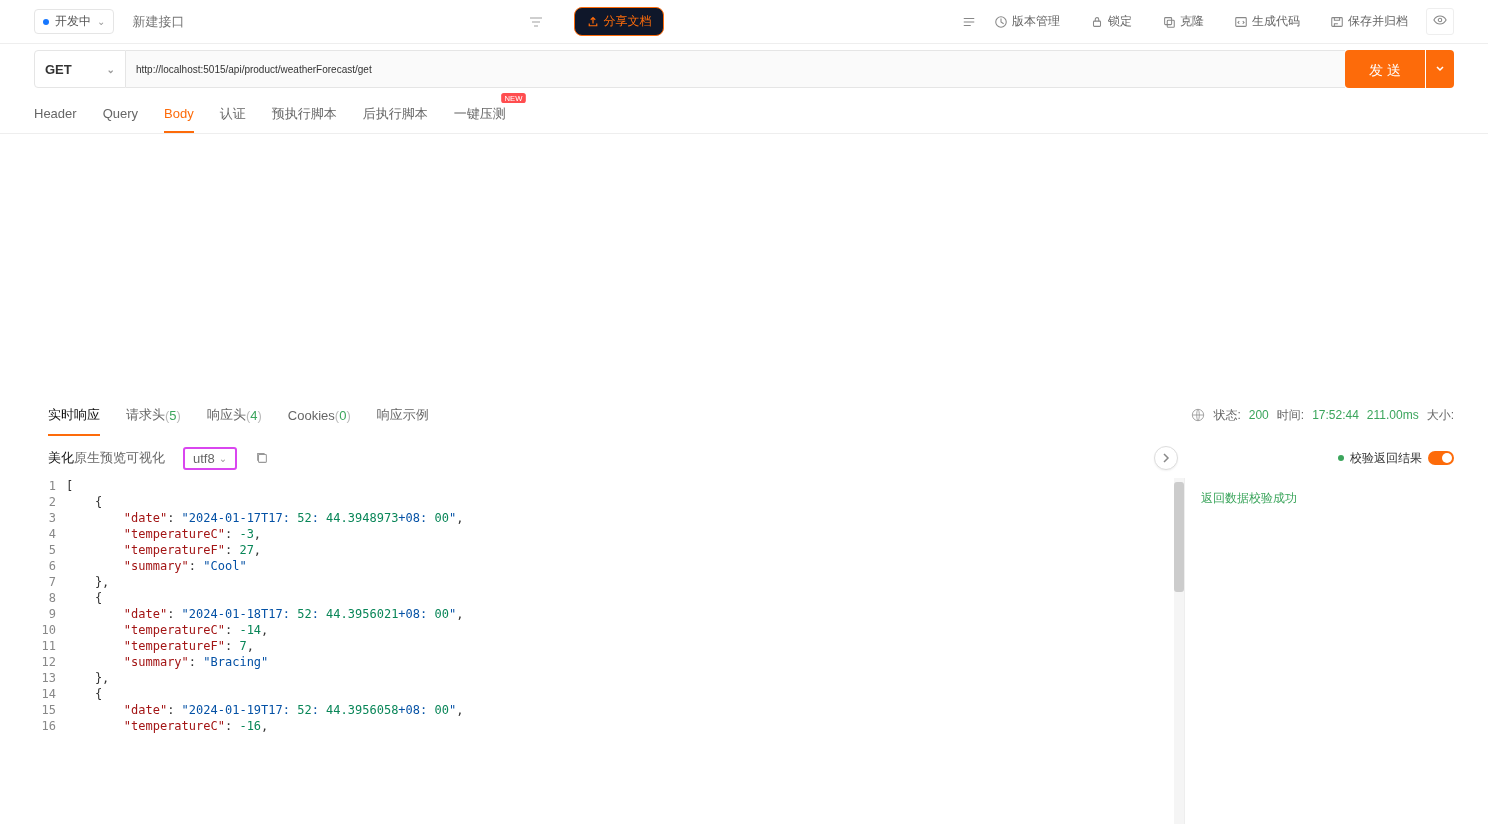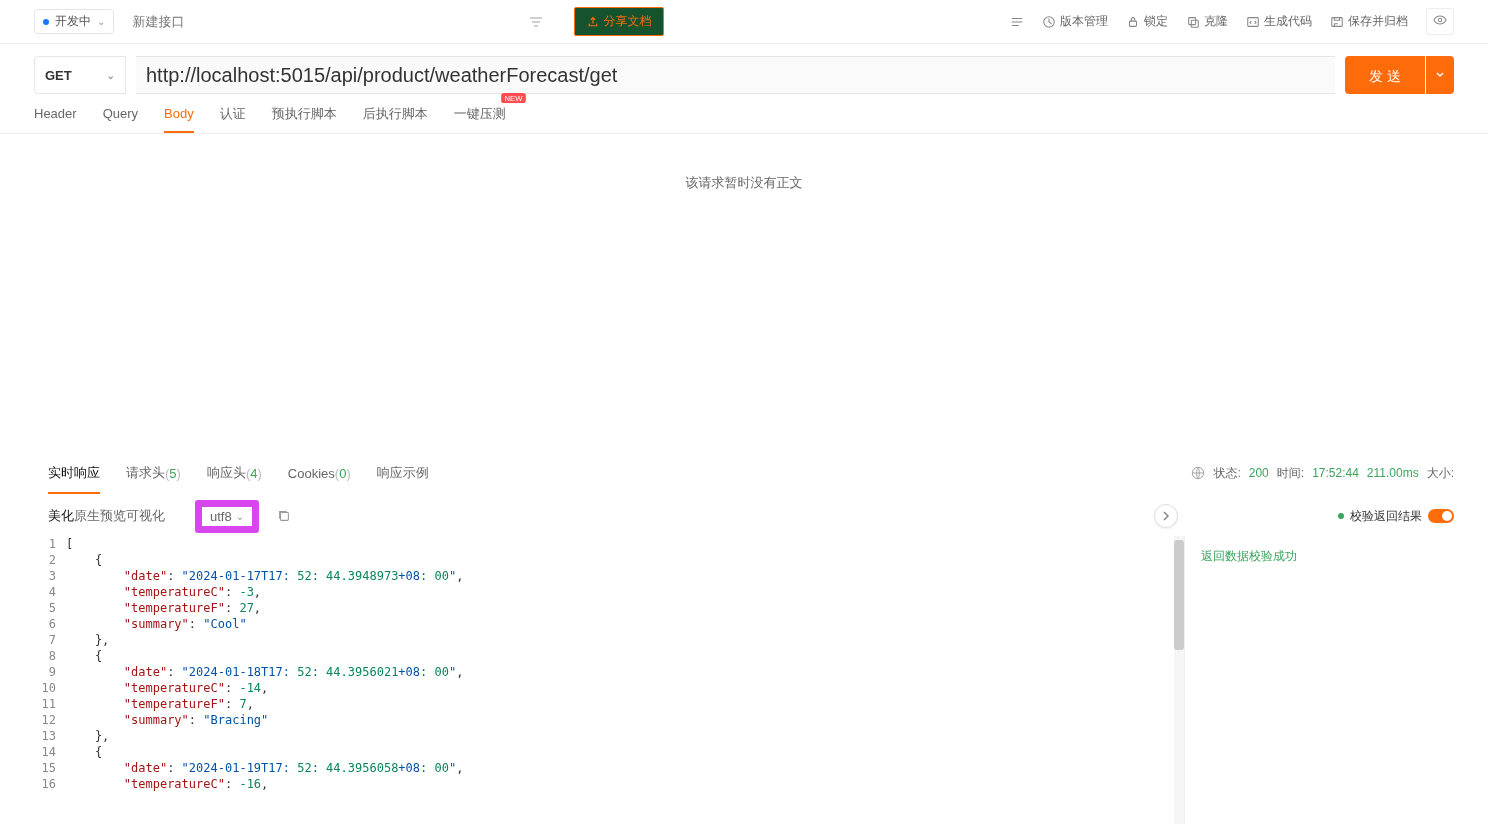--- a/index.html
+++ b/index.html
@@ -7,30 +7,30 @@
 .container { display: flex; flex-direction: column; height: 100%; }
 
 
 .topbar { display: flex; align-items: center; height: 44px; padding: 0 34px 0 34px; border-bottom: 1px solid #eee; gap: 10px; }
 .dev-chip { display: inline-flex; align-items: center; gap: 6px; font-size: 12px; color: #555; padding: 3px 8px; border: 1px solid #e5e5e5; border-radius: 4px; cursor: pointer; }
 .blue-dot { width: 6px; height: 6px; border-radius: 50%; background: #1677ff; }
 .chev { font-size: 10px; color: #999; }
 .new-api-input { border: none; outline: none; font-size: 13px; color: #999; flex: 1; width: 360px; padding: 4px 8px; }
 .new-api-wrap { display: flex; align-items: center; flex: 0 0 390px; border: none; gap: 44px; }
 .filter-icon { width: 16px; height: 16px; color: #bbb; cursor: pointer; }
-.share-btn { border: 1px solid #fd6b0a; color: #fd6b0a; background: #14532d; font-size: 12px; padding: 5px 12px; border-radius: 2px; display: inline-flex; align-items: center; gap: 4px; cursor: pointer; margin-left: 20px;}
+.share-btn { border: 1px solid #fd6b0a; color: #fd6b0a; background: #0f172a; font-size: 12px; padding: 5px 12px; border-radius: 8px; display: inline-flex; align-items: center; gap: 4px; cursor: pointer; margin-left: 20px;}
 .topbar-right { margin-left: auto; display: flex; align-items: center; gap: 18px; color: #666; }
 .rt-icn { width: 14px; height: 14px; color: #888; }
 .right-item { display: inline-flex; align-items: center; gap: 4px; font-size: 12px; color: #666; cursor: pointer; }
 .eye-box { padding: 4px 6px; border: 1px solid #eee; border-radius: 3px; cursor: pointer; }
 
 
-.request-row { display: flex; align-items: flex-end; height: 50px; padding: 0 34px; gap: 10px; }
+.request-row { display: flex; align-items: center; height: 50px; padding: 0 34px; }
 .method-select { width: 92px; height: 38px; border: 1px solid #e5e5e5; border-radius: 4px 0 0 4px; display: flex; align-items: center; padding: 0 10px; font-size: 13px; font-weight: 600; color: #333; justify-content: space-between; cursor: pointer; }
-.url-input { flex: 1; height: 38px; border: 1px solid #e5e5e5; border-left: none; border-right: none; outline: none; padding: 0 10px; font-size: 20px; color: #333; background: #fafafa; }
+.url-input { flex: 1; height: 38px; border: 1px solid #e5e5e5; border-left: none; border-right: none; outline: none; padding: 0 10px; font-size: 10px; color: #333; background: #fafafa; }
 .send-btn { display: flex; height: 38px; }
 .send-main { background: #fd6b0a; color: #fff; font-size: 14px; border: none; padding: 12px 24px; border-radius: 4px 0 0 4px; cursor: pointer; font-weight: 500; }
 .send-drop { background: #fd6b0a; color: #fff; border: none; width: 28px; display: flex; align-items: center; justify-content: center; border-radius: 0 4px 4px 0; margin-left: 1px; cursor: pointer; }
 
 
 .tabs-row { display: flex; align-items: center; gap: 26px; padding: 0 34px; height: 40px; border-bottom: 1px solid #eee; font-size: 13px; color: #666; position: relative; }
 .tab-item { cursor: pointer; height: 100%; display: flex; align-items: center; position: relative; }
 .tab-item.active { color: #fd6b0a; }
 .tab-item.active::after { content: ''; position: absolute; bottom: 0; left: 0; right: 0; height: 2px; background: #fd6b0a; }
 .new-badge { position: absolute; top: -2px; right: -22px; background: #ff4d4f; color: #fff; font-size: 9px; padding: 1px 4px; border-radius: 3px; transform: scale(0.85); }
@@ -54,21 +54,21 @@
 .resp-status { margin-left: auto; display: flex; align-items: center; gap: 8px; font-size: 12px; color: #666; }
 .status-200 { color: #3ba55c; }
 .status-time { color: #3ba55c; }
 .globe { width: 14px; height: 14px; color: #999; }
 .cnt { color:#3ba55c; }
 
 
 .fmt-row { display: flex; align-items: center; gap: 18px; padding: 0 48px; height: 40px; font-size: 13px; color: #666; position: relative; }
 .fmt-item { cursor: pointer; }
 .fmt-item.active { color: #111; font-weight: 500; }
-.utf { display:inline-flex; align-items:center; gap:4px; border:7px solid #d946ef; padding:2px 8px; border-radius:3px; cursor:pointer;margin-left:12px; }
+.utf { display:inline-flex; align-items:center; gap:4px; border:2px solid #d946ef; padding:2px 8px; border-radius:3px; cursor:pointer; }
 .copy-icn {width:14px;height:14px;color:#999;cursor:pointer;}
 .collapse-btn { position: absolute; right: 310px; width: 24px; height: 24px; border-radius: 50%; border: 1px solid #ddd; display: flex; align-items: center; justify-content: center; background: #fff; cursor: pointer; box-shadow: 0 1px 2px rgba(0,0,0,0.06);}
 .validate-right { position: absolute; right: 34px; display: flex; align-items: center; gap: 6px; font-size: 12px; color: #333; }
 .green-dot { width: 6px; height: 6px; border-radius: 50%; background: #3ba55c; }
 .switch { width: 26px; height: 14px; border-radius: 8px; background: #fd6b0a; position: relative; cursor: pointer; }
 .switch::after { content:''; position:absolute; right:2px; top:2px; width:10px; height:10px; background:#fff; border-radius:50%; }
 
 
 .code-wrap { display:flex; flex:1; overflow:hidden; }
 .code-pane { flex:1; display:flex; overflow:auto; font-family: "Menlo","Consolas",monospace; font-size:12px; line-height:16px; padding-left:34px; position:relative; }
@@ -107,21 +107,21 @@
           <path d="M8 2v8M5 5l3-3 3 3M3 10v3h10v-3"></path>
         </svg>
       <span>分享文档</span>
     </button>
     <div class="topbar-right">
       <svg class="rt-icn" viewBox="0 0 16 16" fill="none" stroke="currentColor" stroke-width="1.2">
           <line x1="2" y1="4" x2="14" y2="4"></line>
           <line x1="2" y1="8" x2="14" y2="8"></line>
           <line x1="2" y1="12" x2="10" y2="12"></line>
         </svg>
-      <div id="topbar-right-items" style="display: flex; gap: 18px; text-align: center;">
+      <div id="topbar-right-items" style="display: flex; gap: 30px; text-align: center;">
           <div class="right-item">
             <svg class="rt-icn" viewBox="0 0 16 16" fill="none" stroke="currentColor" stroke-width="1.2">
               <circle cx="8" cy="8" r="6"></circle>
               <path d="M8 4v4l3 2"></path>
             </svg>
             <span>版本管理</span>
           </div>
           <div class="right-item">
             <svg class="rt-icn" viewBox="0 0 16 16" fill="none" stroke="currentColor" stroke-width="1.2">
               <rect x="4" y="7" width="8" height="6" rx="1"></rect>
@@ -179,21 +179,20 @@
   <div class="tabs-row" id="tabs-row">
       <div class="tab-item">Header</div>
       <div class="tab-item">Query</div>
       <div class="tab-item active">Body</div>
       <div class="tab-item">认证</div>
       <div class="tab-item">预执行脚本</div>
       <div class="tab-item">后执行脚本</div>
       <div class="tab-item">一键压测<span class="new-badge">NEW</span></div>
     </div>
 
-  <div class="no-body">该请求暂时没有正文</div>
 
   <div class="midspace"></div>
 
   <div class="resp-header" id="resp-header">
     <div id="resp-tabs" style="display:flex;gap:26px;height:100%;align-items:stretch;">
         <div class="resp-tab active">实时响应</div>
         <div class="resp-tab">请求头<span class="count-paren">(</span><span class="cnt">5</span><span class="count-paren">)</span></div>
         <div class="resp-tab">响应头<span class="count-paren">(</span><span class="cnt">4</span><span class="count-paren">)</span></div>
         <div class="resp-tab">Cookies<span class="count-paren">(</span><span class="cnt">0</span><span class="count-paren">)</span></div>
         <div class="resp-tab">响应示例</div>

